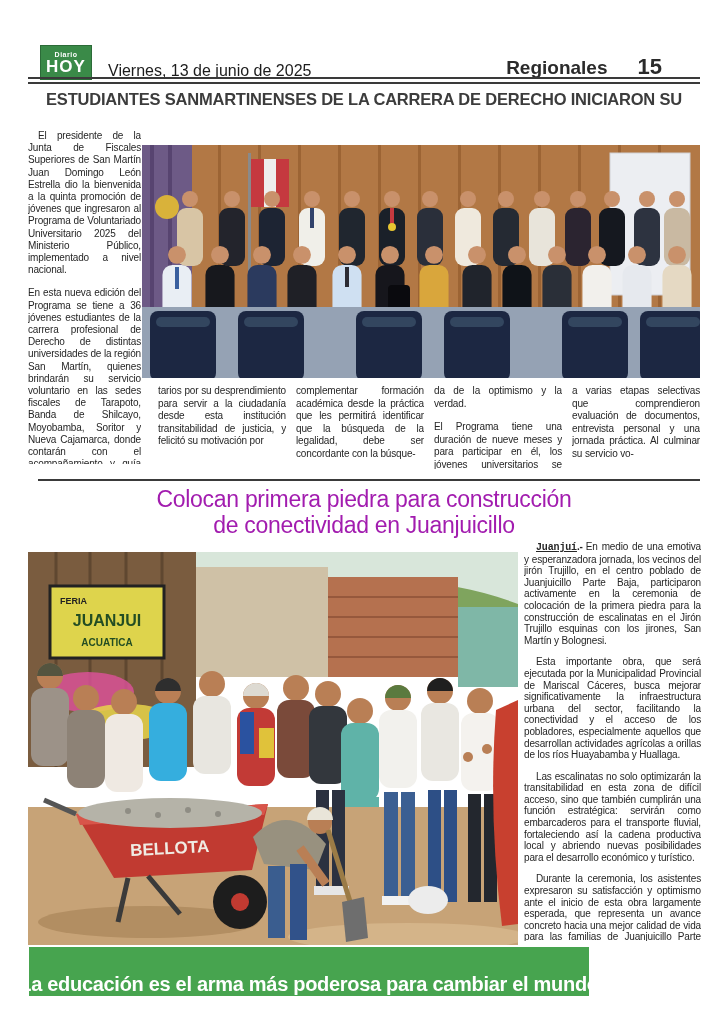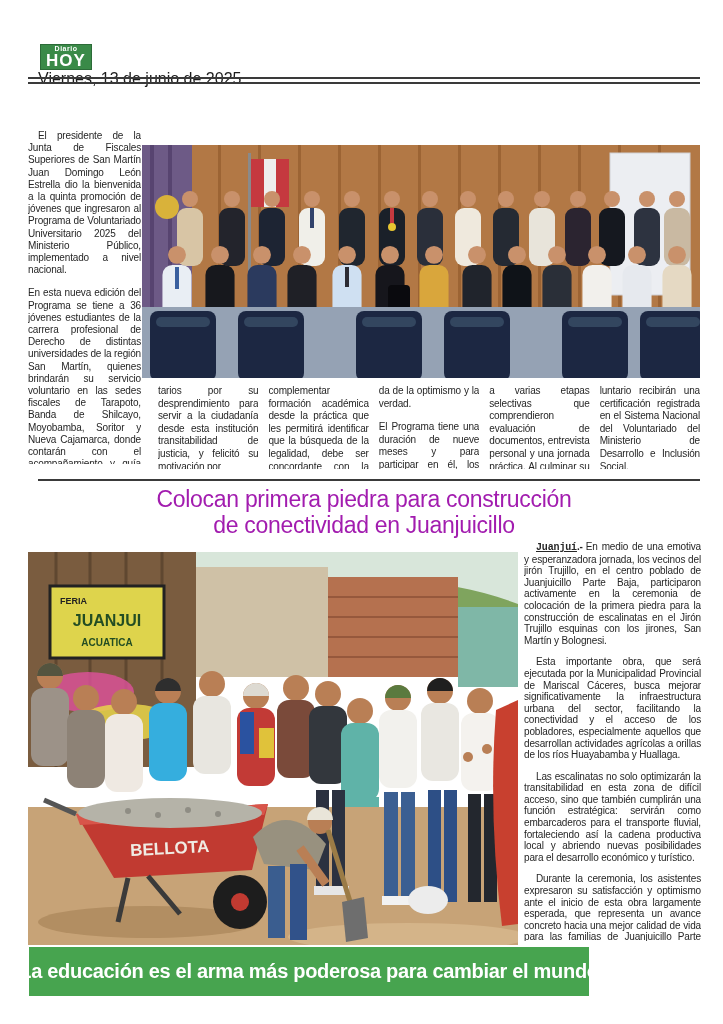--- a/index.html
+++ b/index.html
@@ -3,26 +3,26 @@
 <meta charset="utf-8">
 <style>
   html,body{margin:0;padding:0;}
   body{
     width:723px;height:1024px;position:relative;overflow:hidden;
     background:#ffffff;color:#222;
     font-family:"Liberation Sans", sans-serif;
   }
   .abs{position:absolute;}
   
-  .masthead{left:28px;right:23px;top:44px;height:36px;display:flex;align-items:flex-start;flex-direction:column;}
+  .masthead{left:28px;right:23px;top:44px;height:36px;display:flex;align-items:flex-end;}
   .logo{margin-left:12px;width:50px;height:33px;background:#3a8a48;border:1px solid #2c6b38;
         color:#fff;text-align:center;display:flex;flex-direction:column;justify-content:center;line-height:1;}
   .logo-top{font-size:7px;font-weight:bold;letter-spacing:.5px;}
   .logo-main{font-size:17px;font-weight:bold;letter-spacing:1px;}
-  .mh-date{margin-left:10px;font-size:16px;color:#1c1c1c;}
+  .mh-date{margin-left:16px;font-size:16px;color:#1c1c1c;}
   .mh-right{margin-left:auto;margin-right:38px;display:flex;align-items:baseline;gap:30px;}
   .mh-section{font-size:19px;font-weight:bold;color:#2b2b2b;}
   .mh-page{font-size:22px;font-weight:bold;color:#2b2b2b;}
   .rule-double{left:28px;right:23px;top:77px;height:3px;
                border-top:2px solid #3a3a3a;border-bottom:2px solid #3a3a3a;}
   
   .h1wrap{left:28px;right:23px;top:88px;text-align:center;color:#3c3c3c;
           font-weight:bold;font-size:16.5px;line-height:22px;letter-spacing:-.2px;}
   .a1-left{left:28px;top:130px;width:113px;height:334px;overflow:hidden;
            font-size:10px;line-height:12.2px;text-align:justify;color:#262626;letter-spacing:-.15px;}
@@ -38,37 +38,42 @@
   .h2wrap{left:28px;right:23px;top:486px;text-align:center;color:#a21caf;
           font-weight:normal;font-size:23px;line-height:26px;letter-spacing:-.3px;}
   .photo2{left:28px;top:552px;width:490px;height:393px;overflow:hidden;}
   .a2-col{left:524px;top:541px;width:177px;height:400px;overflow:hidden;
           font-size:10px;line-height:11.6px;text-align:justify;color:#262626;letter-spacing:-.15px;}
   .a2-col p{margin:0 0 10px 0;text-indent:12px;}
   .dateline{font-weight:bold;text-decoration:underline;font-family:Liberation Mono, monospace;}
   .dateline-sep{font-weight:bold;margin-right:3px;}
   
   .banner{left:29px;top:947px;width:560px;height:49px;background:#47a44f;
-          display:flex;align-items:center;justify-content:center;}
+          display:flex;align-items:flex-end;justify-content:center;}
   .banner span{color:#fff;font-weight:bold;font-size:20px;letter-spacing:-.3px;white-space:nowrap;}
   svg{display:block;}
 </style>
 </head>
 <body>
 
 <div class="abs masthead">
   <div class="logo">
     <div class="logo-top">Diario</div>
     <div class="logo-main">HOY</div>
   </div>
   <div class="mh-date">Viernes, 13 de junio de 2025</div>
+  <div class="mh-right">
+    <div class="mh-section">Regionales</div>
+    <div class="mh-page">15</div>
+  </div>
 </div>
 <div class="abs rule-double"></div>
 
 <div class="abs h1wrap">
+  <div>ESTUDIANTES SANMARTINENSES DE LA CARRERA DE DERECHO INICIARON SU</div>
 </div>
 
 <div class="abs a1-left">
   <p class="ind">El presidente de la Junta de Fiscales Superiores de San Martín Juan Domingo León Estrella dio la bienvenida a la quinta promoción de jóvenes que ingresaron al Programa de Voluntariado Universitario 2025 del Ministerio Público, implementado a nivel nacional.</p>
   <p>En esta nueva edición del Programa se tiene a 36 jóvenes estudiantes de la carrera profesional de Derecho de distintas universidades de la región San Martín, quienes brindarán su servicio voluntario en las sedes fiscales de Tarapoto, Banda de Shilcayo, Moyobamba, Soritor y Nueva Cajamarca, donde contarán con el acompañamiento y guía de fiscales monitores que fortalecerán sus conocimientos.</p>
 
 </div>
 
 <div class="abs photo1">
   <svg width="558" height="233" viewBox="0 0 558 233" preserveAspectRatio="none">
@@ -165,23 +170,20 @@
   <div class="col">
     <p>complementar formación académica desde la práctica que les permitirá identificar que la búsqueda de la legalidad, debe ser concordante con la búsque-</p>
   </div>
   <div class="col">
     <p>da de la optimismo y la verdad.</p>
     <p>El Programa tiene una duración de nueve meses y para participar en él, los jóvenes universitarios se sometieron</p>
   </div>
   <div class="col">
     <p>a varias etapas selectivas que comprendieron evaluación de documentos, entrevista personal y una jornada práctica. Al culminar su servicio vo-</p>
   </div>
-  <div class="col">
-    <p>luntario recibirán una certificación registrada en el Sistema Nacional del Voluntariado del Ministerio de Desarrollo e Inclusión Social.</p>
-  </div>
 </div>
 
 <div class="abs rule-mid"></div>
 
 <div class="abs h2wrap">
   <div>Colocan primera piedra para construcción</div>
   <div>de conectividad en Juanjuicillo</div>
 </div>
 
 <div class="abs photo2">

